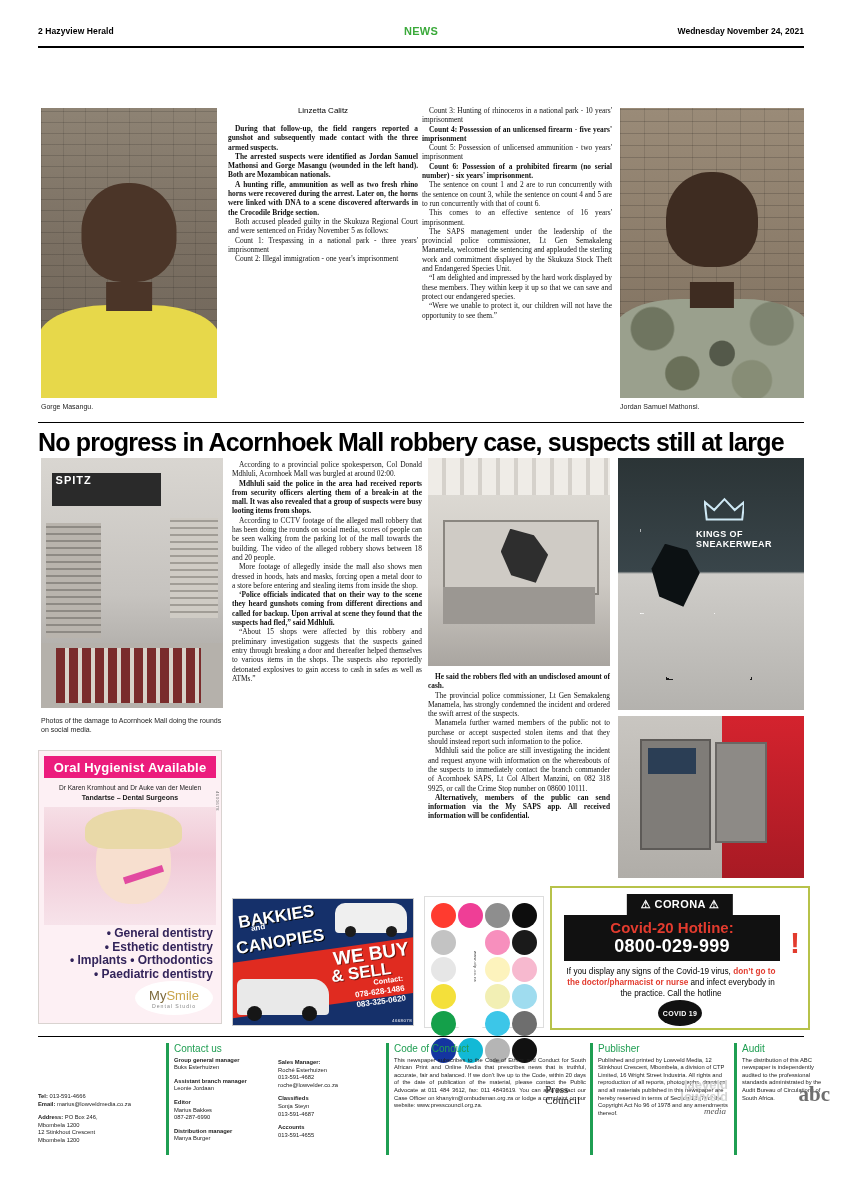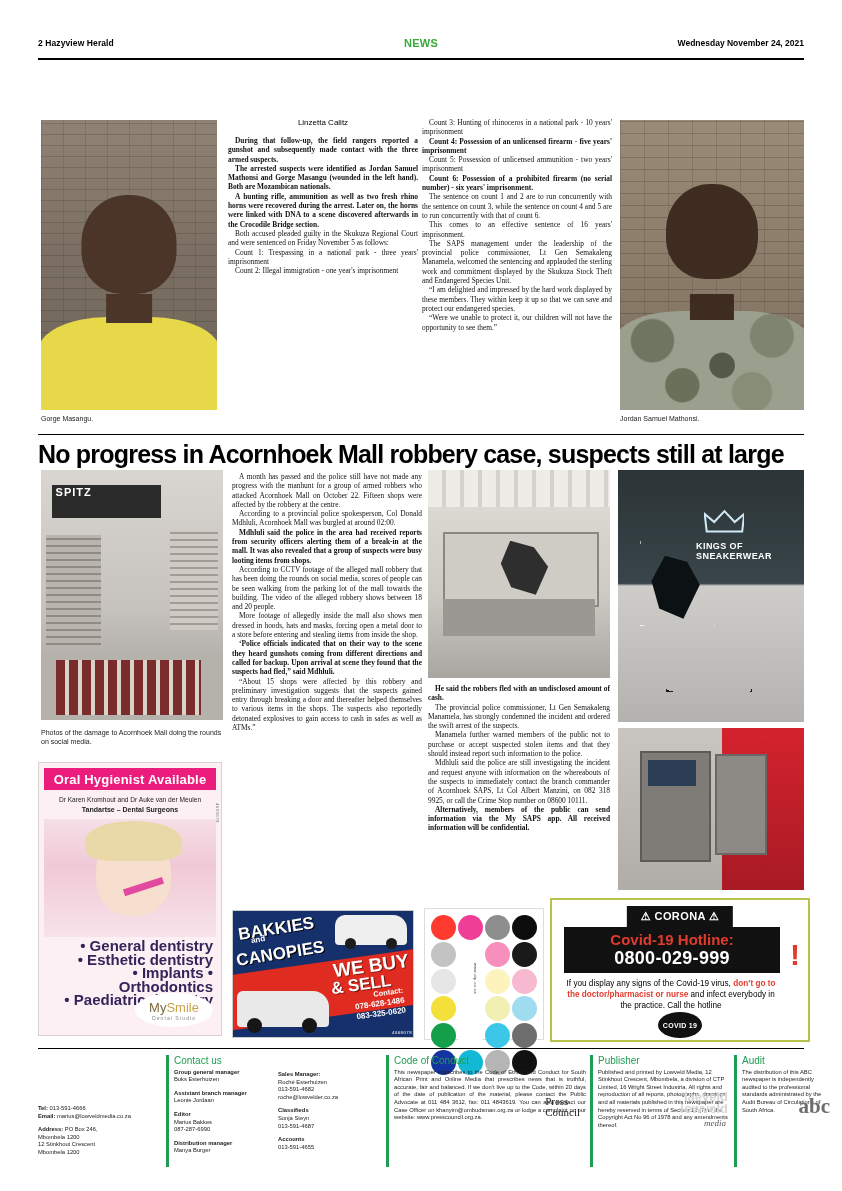--- a/index.html
+++ b/index.html
@@ -1,17 +1,17 @@
 <!DOCTYPE html>
 <html><head>
 <meta charset="utf-8">
 <style>
   html,body{margin:0;padding:0;background:#ffffff;}
   body{width:842px;height:1191px;position:relative;font-family:"Liberation Sans",sans-serif;color:#000;overflow:hidden;}
-  .page{position:absolute;left:0;top:12px;width:842px;height:990px;}
+  .page{position:absolute;left:0;top:0;width:842px;height:990px;}
 
   
   .topbar{position:absolute;left:38px;top:26px;width:766px;height:20px;}
   .topbar .folio{position:absolute;left:0;top:0;font-size:8.5px;font-weight:bold;letter-spacing:.1px;}
   .topbar .section{position:absolute;left:0;right:0;top:-1px;text-align:center;font-size:11px;font-weight:bold;color:#3aa93a;letter-spacing:.3px;}
   .topbar .date{position:absolute;right:0;top:0;font-size:8.5px;font-weight:bold;}
   .rule{position:absolute;background:#000;}
 
   
   .headline{position:absolute;font-family:"Liberation Sans",sans-serif;font-weight:bold;letter-spacing:-1.2px;white-space:nowrap;}
@@ -100,21 +100,21 @@
   #ad-dental{position:absolute;left:38px;top:750px;width:182px;height:272px;background:#fdf0f4;border:1px solid #d9d3d0;overflow:hidden;}
   #ad-dental .band{position:absolute;left:5px;top:5px;right:5px;height:22px;background:#ec1c7d;display:flex;align-items:center;justify-content:center;}
   #ad-dental .band span{color:#fff;font-weight:bold;font-size:13px;letter-spacing:.2px;}
   #ad-dental .docs{position:absolute;left:5px;top:32px;right:5px;text-align:center;font-size:6.6px;line-height:10px;color:#222;}
   #ad-dental .docs b{font-size:7px;}
   #ad-dental .photo-kid{position:absolute;left:5px;top:56px;right:5px;height:118px;
      background:linear-gradient(180deg,#f6dfe6 0%,#f0c9d6 40%,#f7e3ea 100%);}
   #ad-dental .kidface{position:absolute;left:30%;top:12%;width:44%;height:70%;border-radius:46% 46% 44% 44%;background:#f7dfcf;}
   #ad-dental .kidhair{position:absolute;left:24%;top:2%;width:56%;height:34%;border-radius:50% 50% 28% 28%;background:#e9d9a8;}
   #ad-dental .brush{position:absolute;left:46%;top:54%;width:24%;height:6%;background:#e24aa0;transform:rotate(-18deg);}
-  #ad-dental .svcs{position:absolute;left:5px;top:176px;right:8px;text-align:right;color:#33245a;font-weight:bold;font-size:15px;line-height:13.5px;}
+  #ad-dental .svcs{position:absolute;left:5px;top:176px;right:8px;text-align:right;color:#33245a;font-weight:bold;font-size:12px;line-height:13.5px;}
   #ad-dental .tint{position:absolute;left:5px;top:232px;right:5px;bottom:4px;background:linear-gradient(180deg,#f3bcd0 0%,#eda7c2 100%);z-index:-0;}
   #ad-dental .addrwrap{position:absolute;left:5px;top:232px;right:5px;bottom:4px;}
   #ad-dental .mysmile{position:absolute;right:8px;bottom:8px;width:78px;height:34px;background:#fff;border-radius:50%;display:flex;flex-direction:column;align-items:center;justify-content:center;}
   #ad-dental .mysmile .l1{font-size:13px;color:#7d6a3c;font-weight:normal;}
   #ad-dental .mysmile .l1 i{font-style:normal;color:#c9a44a;}
   #ad-dental .mysmile .l2{font-size:5.2px;color:#8a8a8a;letter-spacing:1px;}
   .vcode{position:absolute;writing-mode:vertical-rl;font-size:4.4px;color:#777;letter-spacing:.4px;}
 
   
   #ad-bakkie{position:absolute;left:232px;top:898px;width:180px;height:126px;background:#15306a;overflow:hidden;border:1px solid #ccc;}
@@ -226,21 +226,20 @@
     <div class="sign"></div>
     <div class="signtxt">SPITZ</div>
     <div class="shelfL"></div>
       <div class="shelfR"></div>
     <div class="floor"></div>
       <div class="boxes"></div>
   </div>
   <div class="caption" style="left:41px;top:716px;width:182px;">Photos of the damage to Acornhoek Mall doing the rounds on social media.</div>
 
   <div class="col" id="a2c1" style="left:232px;top:460px;width:190px;height:420px;">
-      <p>A month has passed and the police still have not made any progress with the manhunt for a group of armed robbers who attacked Acornhoek Mall on October 22. Fifteen shops were affected by the robbery at the centre.</p>
       <p>According to a provincial police spokesperson, Col Donald Mdhluli, Acornhoek Mall was burgled at around 02:00.</p>
       <p class="lead">Mdhluli said the police in the area had received reports from security officers alerting them of a break-in at the mall. It was also revealed that a group of suspects were busy looting items from shops.</p>
       <p>According to CCTV footage of the alleged mall robbery that has been doing the rounds on social media, scores of people can be seen walking from the parking lot of the mall towards the building. The video of the alleged robbery shows between 18 and 20 people.</p>
       <p>More footage of allegedly inside the mall also shows men dressed in hoods, hats and masks, forcing open a metal door to a store before entering and stealing items from inside the shop.</p>
       <p class="lead">‘Police officials indicated that on their way to the scene they heard gunshots coming from different directions and called for backup. Upon arrival at scene they found that the suspects had fled,” said Mdhluli.</p>
       <p>“About 15 shops were affected by this robbery and preliminary investigation suggests that the suspects gained entry through breaking a door and thereafter helped themselves to various items in the shops. The suspects also reportedly detonated explosives to gain access to cash in safes as well as ATMs.”</p>
     </div>
 
   <div class="photo" id="p4" style="left:428px;top:458px;width:182px;height:208px;">
     <div class="bg"></div>
@@ -359,21 +358,21 @@
         <div class="dot" style="background: rgb(18, 185, 214);"></div>
         <div class="dot" style="background: rgb(181, 181, 181);"></div>
         <div class="dot" style="background: rgb(17, 17, 17);"></div>
       </div>
     <div class="vcode" style="left:48px;top:54px;color:#333;font-size:4px;">www.ctp.co.za</div>
   </div>
 
   <div id="ad-corona">
     <div class="chip">⚠ CORONA ⚠</div>
     <div class="black">
-      <div class="hot">Covid-19 Hotline:</div>
+      <div class="hot">Covid-20 Hotline:</div>
       <div class="num">0800-029-999</div>
     </div>
     <div class="bang">!</div>
     <div class="body">
       <span>If you display any signs of the Covid-19 virus, </span><span class="r">don’t go to the doctor/pharmacist or nurse</span><span> and infect everybody in the practice. Call the hotline</span>
     </div>
     <div class="badge">COVID 19</div>
   </div>
 
   <div id="footer">

